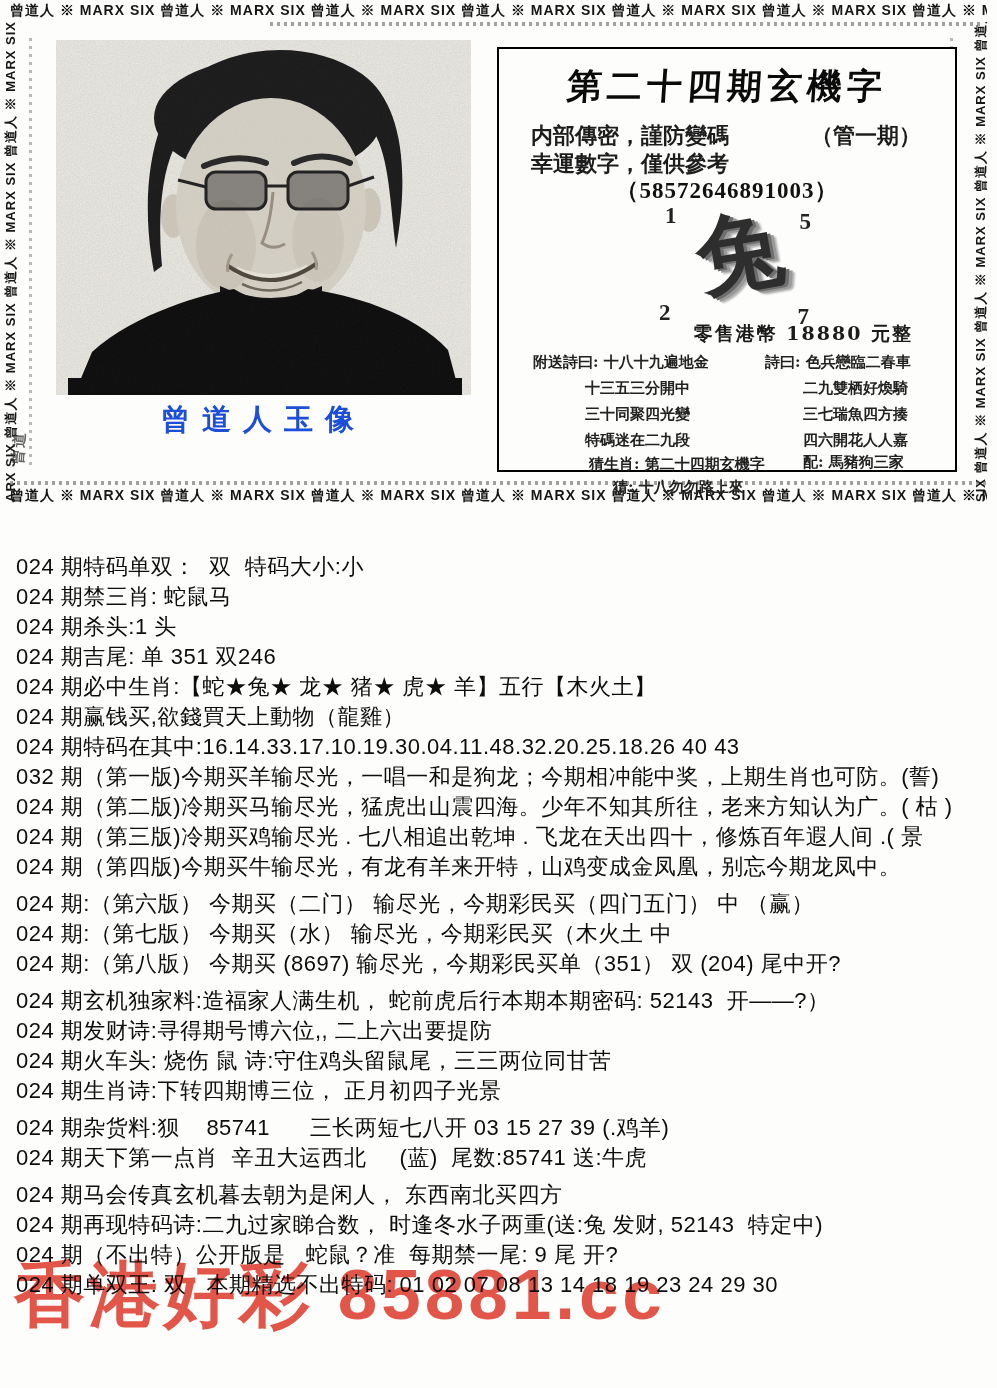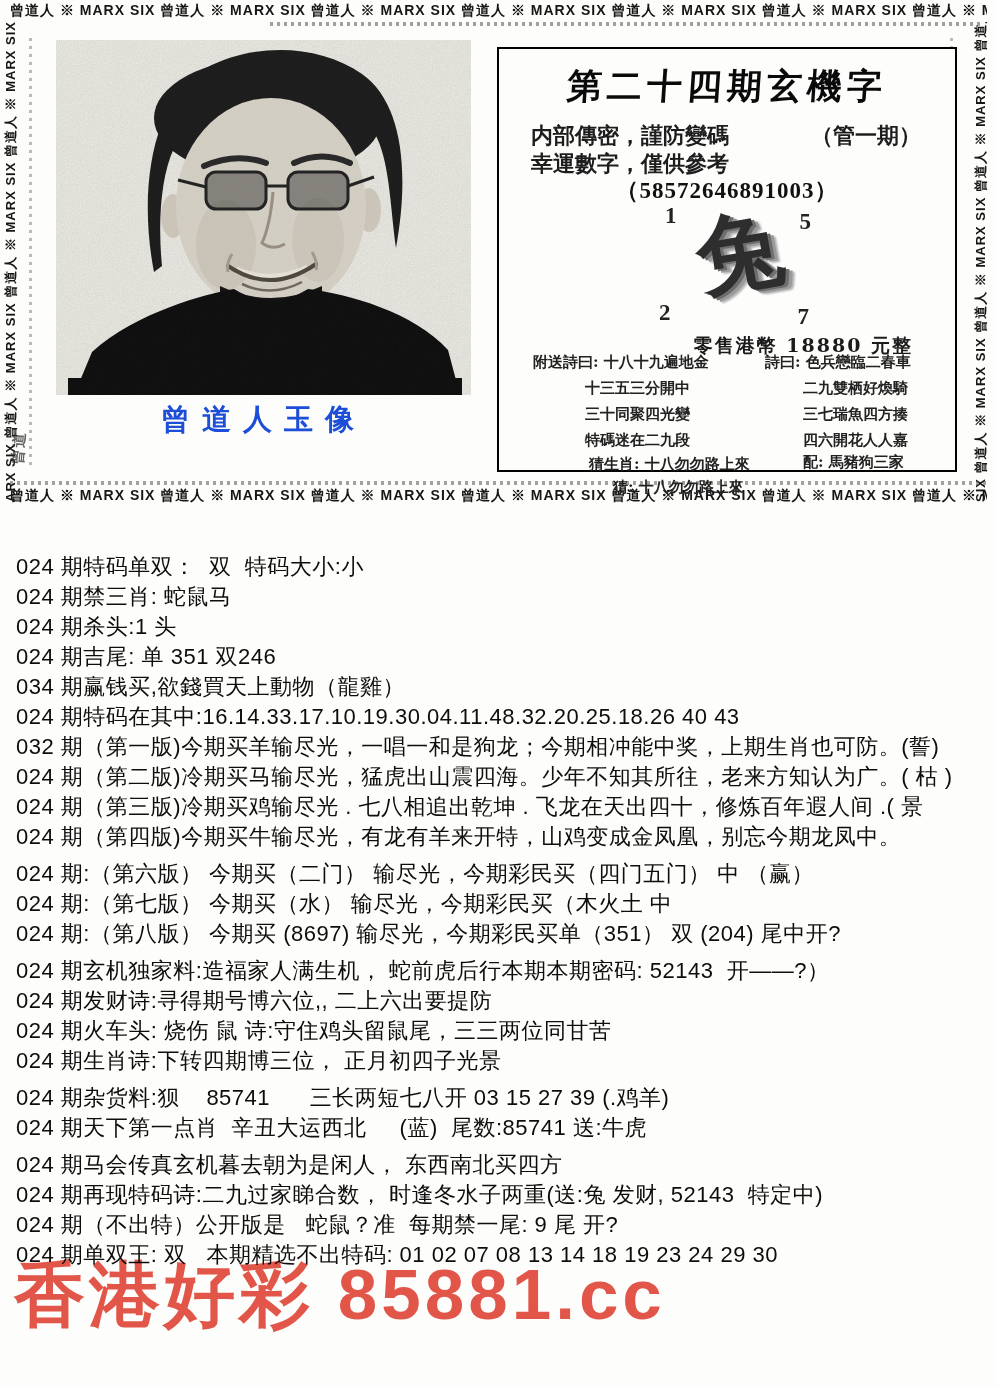--- a/index.html
+++ b/index.html
@@ -75,21 +75,21 @@
   .z-bl { left:20px;  bottom:0; }
   .z-br { right:30px; bottom:-4px; }
   .zodiac-char {
     position:absolute; left:58px; top:8px;
     font-family:"DejaVu Serif","Liberation Serif",serif;
     font-size:86px; font-weight:bold; line-height:1; color:#2e2e2e;
     transform:rotate(-10deg);
     text-shadow:3px 2px 0 #6e6e6e, 6px 4px 0 #9a9a9a, 8px 6px 2px #b5b5b5;
   }
   .price {
-    position:absolute; top:284px; right:42px; font-size:19px; font-weight:bold;
+    position:absolute; top:272px; right:42px; font-size:19px; font-weight:bold;
     font-family:"DejaVu Serif","Liberation Serif",serif; letter-spacing:2px; color:#1b1b1b;
   }
   .poem { position:absolute; font-family:"DejaVu Serif","Liberation Serif",serif;
     font-size:15px; font-weight:bold; color:#222; line-height:26px; }
   .poem-left  { left:34px;  top:300px; }
   .poem-right { left:266px; top:300px; }
   .poem .indent { padding-left:52px; }
   .poem-right .indent { padding-left:38px; }
   .guess { position:absolute; left:90px; top:404px;
     font-family:"DejaVu Serif","Liberation Serif",serif;
@@ -199,32 +199,33 @@
     </div>
 
     <div class="poem poem-right">
       <div><span>詩曰:</span> <span>色兵戀臨二春車</span></div>
       <div class="indent">二九雙栖好煥騎</div>
       <div class="indent">三七瑞魚四方揍</div>
       <div class="indent">四六開花人人嘉</div>
     </div>
 
     <div class="guess">
-      <div>猜生肖: 十八勿勿路上來</div>
+      <div>猜生肖: 第二十四期玄機字</div>
       <div class="g2">猜: 十八勿勿路上來</div>
     </div>
     <div class="pair-line">配: 馬豬狗三家</div>
   </div>
 
   <div class="body-text">
     <div class="bline">024 期特码单双：  双  特码大小:小</div>
     <div class="bline">024 期禁三肖: 蛇鼠马</div>
     <div class="bline">024 期杀头:1 头</div>
     <div class="bline">024 期吉尾: 单 351 双246</div>
-    <div class="bline">034 期赢钱买,欲錢買天上動物（龍雞）</div>
+    <div class="bline">024 期必中生肖:【蛇★兔★ 龙★ 猪★ 虎★ 羊】五行【木火土】</div>
+    <div class="bline">024 期赢钱买,欲錢買天上動物（龍雞）</div>
     <div class="bline">024 期特码在其中:16.14.33.17.10.19.30.04.11.48.32.20.25.18.26 40 43</div>
     <div class="bline">032 期（第一版)今期买羊输尽光，一唱一和是狗龙；今期相冲能中奖，上期生肖也可防。(誓)</div>
     <div class="bline">024 期（第二版)冷期买马输尽光，猛虎出山震四海。少年不知其所往，老来方知认为广。( 枯 )</div>
     <div class="bline">024 期（第三版)冷期买鸡输尽光 . 七八相追出乾坤 . 飞龙在天出四十，修炼百年遐人间 .( 景</div>
     <div class="bline">024 期（第四版)今期买牛输尽光，有龙有羊来开特，山鸡变成金凤凰，别忘今期龙凤中。</div>
     <div class="bline gap">024 期:（第六版） 今期买（二门） 输尽光，今期彩民买（四门五门） 中 （赢）</div>
     <div class="bline">024 期:（第七版） 今期买（水） 输尽光，今期彩民买（木火土 中</div>
     <div class="bline">024 期:（第八版） 今期买 (8697) 输尽光，今期彩民买单（351） 双 (204) 尾中开?</div>
     <div class="bline gap">024 期玄机独家料:造福家人满生机， 蛇前虎后行本期本期密码: 52143  开——?）</div>
     <div class="bline">024 期发财诗:寻得期号博六位,, 二上六出要提防</div>

